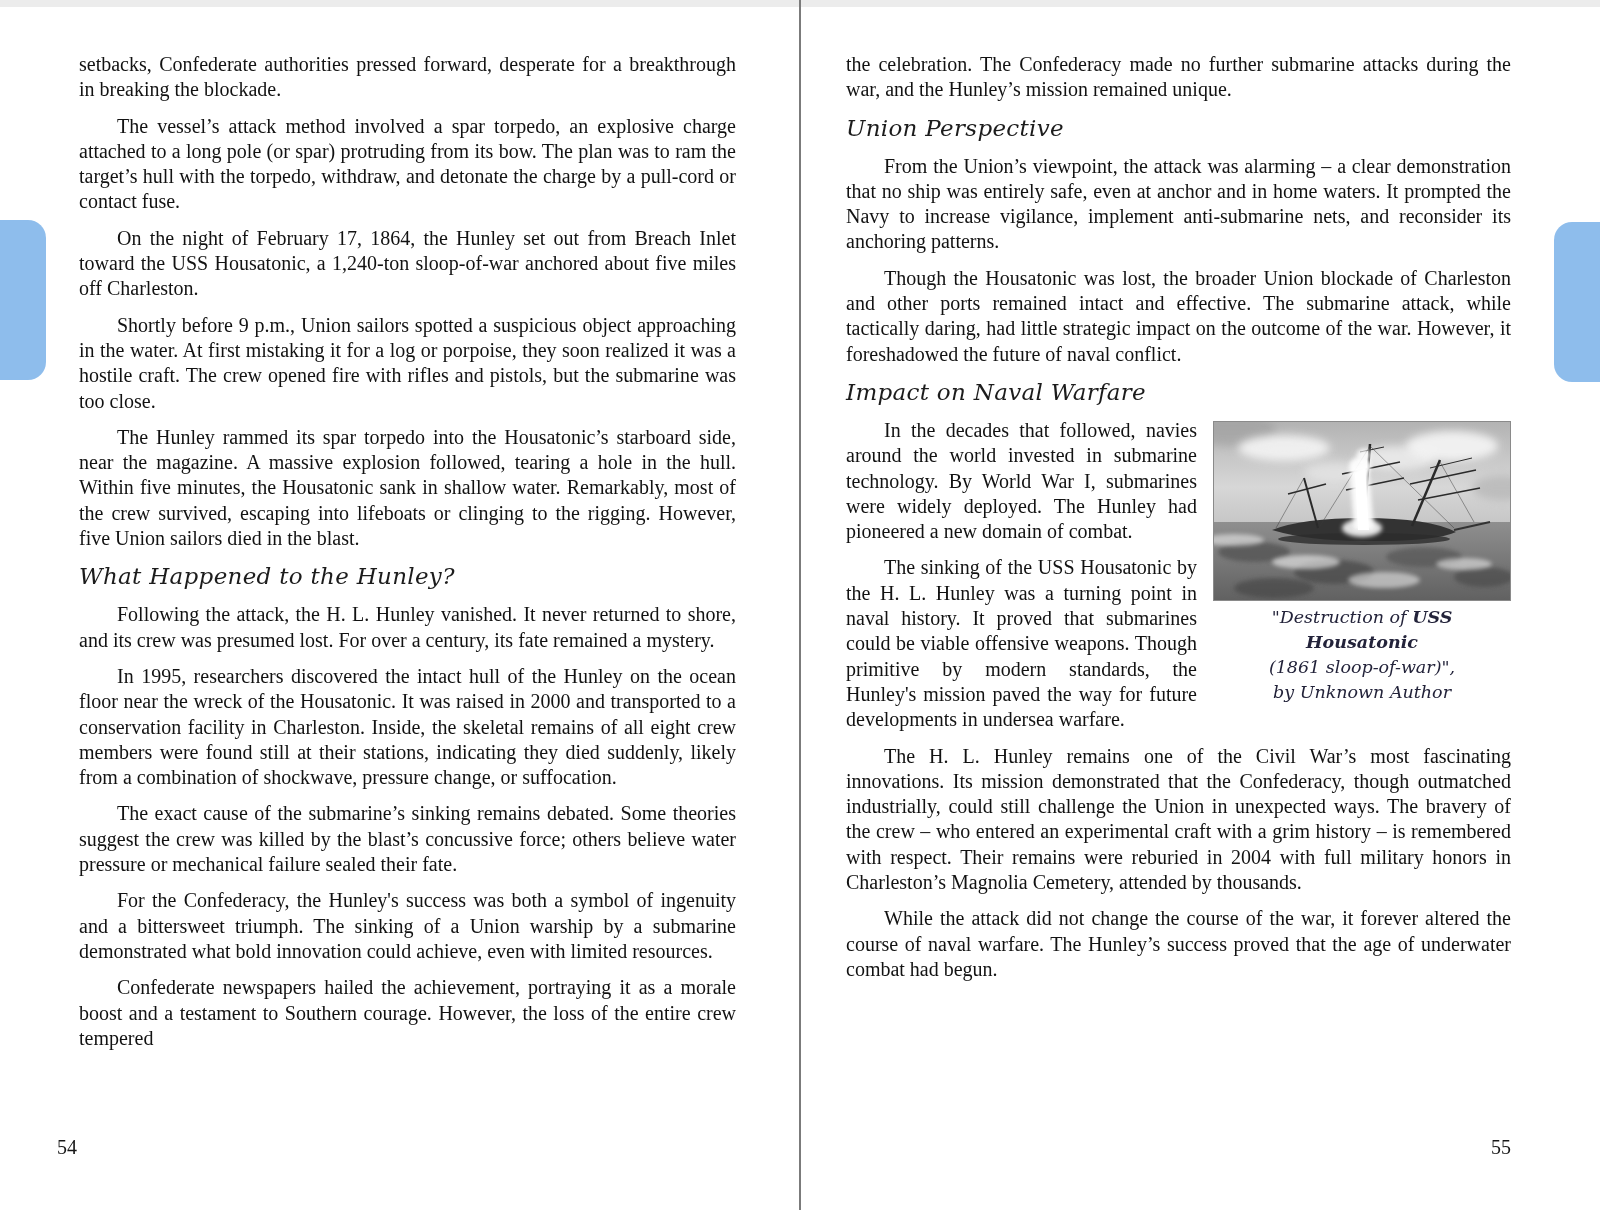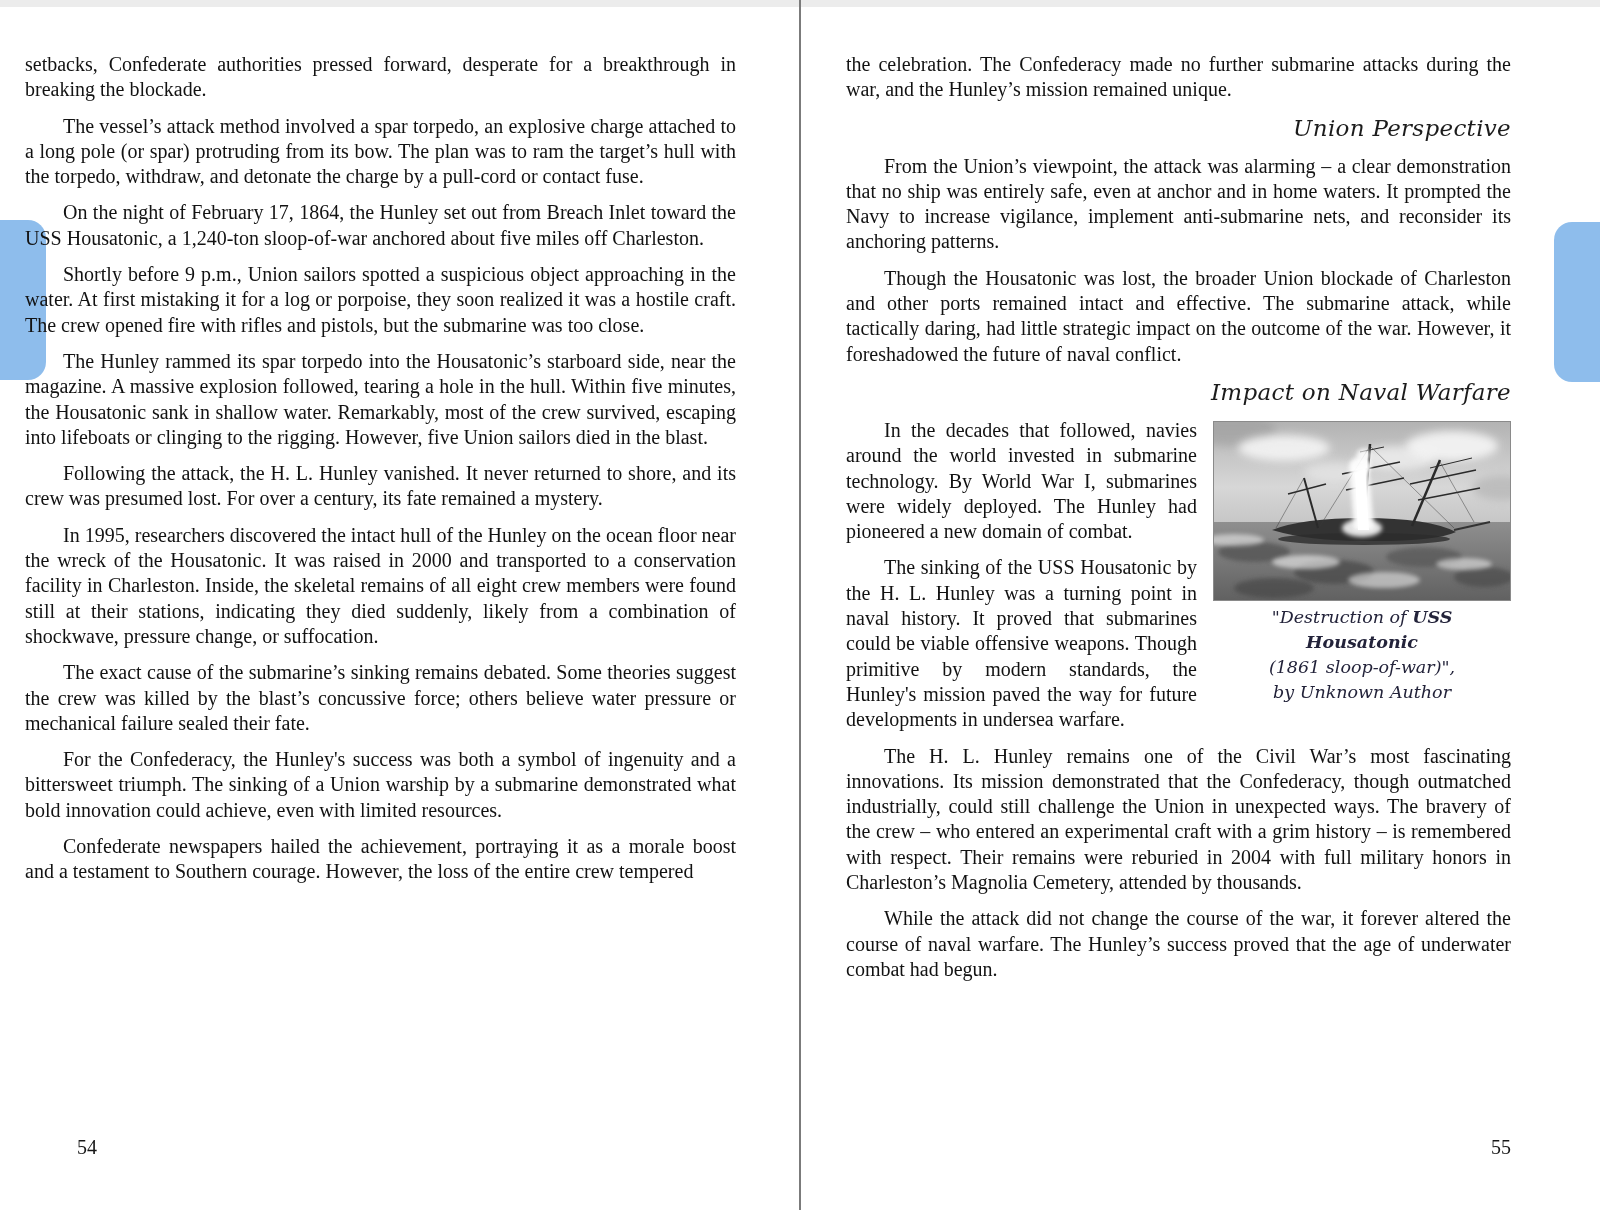--- a/index.html
+++ b/index.html
@@ -6,58 +6,59 @@
   body{
     width:1600px;height:1210px;position:relative;background:#ffffff;
     font-family:"Liberation Serif", serif;color:#121212;overflow:hidden;
   }
   .top-edge{position:absolute;top:0;left:0;width:1600px;height:7px;background:#ececec;}
   .divider{position:absolute;left:799px;top:0;width:2px;height:1210px;background:#7b7b7b;}
   .tab{position:absolute;background:#8ebdec;width:46px;height:160px;}
   .tab-left{left:0;top:220px;border-radius:0 18px 18px 0;}
   .tab-right{right:0;top:222px;border-radius:18px 0 0 18px;}
   .page{position:absolute;top:0;box-sizing:border-box;height:1210px;}
-  .page-left{left:0;width:800px;padding:52px 64px 0 25px;}
+  .page-left{left:0;width:800px;padding:52px 64px 0 79px;}
   .page-right{left:800px;width:800px;padding:52px 89px 0 46px;}
   p.body{
     margin:0 0 11px 0;font-size:20px;line-height:25.3px;
     text-align:justify;text-indent:38px;
   }
   p.cont{text-indent:0;}
   h2.section{
     font-family:"DejaVu Serif", serif;font-style:italic;font-weight:normal;
-    font-size:23px;line-height:28px;text-align:right;color:#1c1c1c;
+    font-size:23px;line-height:28px;text-align:left;color:#1c1c1c;
     margin:8px 0 12px 0;letter-spacing:0.3px;
   }
   figure.fig{float:right;width:298px;margin:3px 0 8px 16px;padding:0;}
   .fig-img{width:296px;height:178px;border:1px solid #8a8a8a;background:#cfcfcf;}
   .fig-img svg{display:block;}
   figcaption{
     font-family:"DejaVu Serif", serif;font-style:italic;font-size:17.5px;
     line-height:25px;text-align:center;color:#23233a;margin-top:4px;
   }
   figcaption .cap-bold{font-weight:bold;}
   .pgnum{position:absolute;top:1136px;font-size:20px;color:#161616;}
-  .pgnum-left{left:57px;margin-left:20px;}
+  .pgnum-left{left:57px;}
   .pgnum-right{right:89px;}
 </style>
 </head>
 <body>
 
 <div class="top-edge"></div>
 
 <div class="tab tab-left"></div>
 <div class="tab tab-right"></div>
 
 <div class="page page-left">
   <p class="body cont">setbacks, Confederate authorities pressed forward, desperate for a breakthrough in breaking the blockade.</p>
   <p class="body">The vessel’s attack method involved a spar torpedo, an explosive charge attached to a long pole (or spar) protruding from its bow. The plan was to ram the target’s hull with the torpedo, withdraw, and detonate the charge by a pull-cord or contact fuse.</p>
   <p class="body">On the night of February 17, 1864, the Hunley set out from Breach Inlet toward the USS Housatonic, a 1,240-ton sloop-of-war anchored about five miles off Charleston.</p>
   <p class="body">Shortly before 9 p.m., Union sailors spotted a suspicious object approaching in the water. At first mistaking it for a log or porpoise, they soon realized it was a hostile craft. The crew opened fire with rifles and pistols, but the submarine was too close.</p>
   <p class="body">The Hunley rammed its spar torpedo into the Housatonic’s starboard side, near the magazine. A massive explosion followed, tearing a hole in the hull. Within five minutes, the Housatonic sank in shallow water. Remarkably, most of the crew survived, escaping into lifeboats or clinging to the rigging. However, five Union sailors died in the blast.</p>
+  <h2 class="section">What Happened to the Hunley?</h2>
   <p class="body">Following the attack, the H. L. Hunley vanished. It never returned to shore, and its crew was presumed lost. For over a century, its fate remained a mystery.</p>
   <p class="body">In 1995, researchers discovered the intact hull of the Hunley on the ocean floor near the wreck of the Housatonic. It was raised in 2000 and transported to a conservation facility in Charleston. Inside, the skeletal remains of all eight crew members were found still at their stations, indicating they died suddenly, likely from a combination of shockwave, pressure change, or suffocation.</p>
   <p class="body">The exact cause of the submarine’s sinking remains debated. Some theories suggest the crew was killed by the blast’s concussive force; others believe water pressure or mechanical failure sealed their fate.</p>
   <p class="body">For the Confederacy, the Hunley's success was both a symbol of ingenuity and a bittersweet triumph. The sinking of a Union warship by a submarine demonstrated what bold innovation could achieve, even with limited resources.</p>
   <p class="body">Confederate newspapers hailed the achievement, portraying it as a morale boost and a testament to Southern courage. However, the loss of the entire crew tempered</p>
 </div>
 <div class="pgnum pgnum-left">54</div>
 
 <div class="page page-right">
   <p class="body cont">the celebration. The Confederacy made no further submarine attacks during the war, and the Hunley’s mission remained unique.</p>

